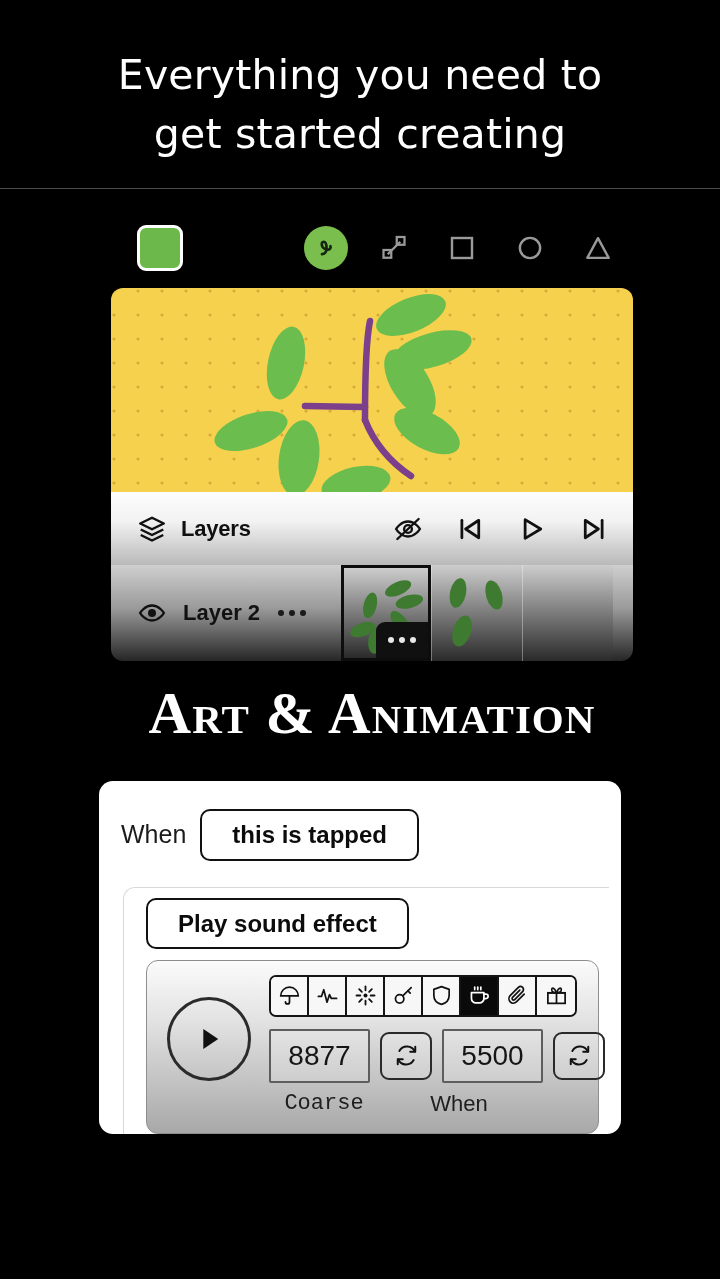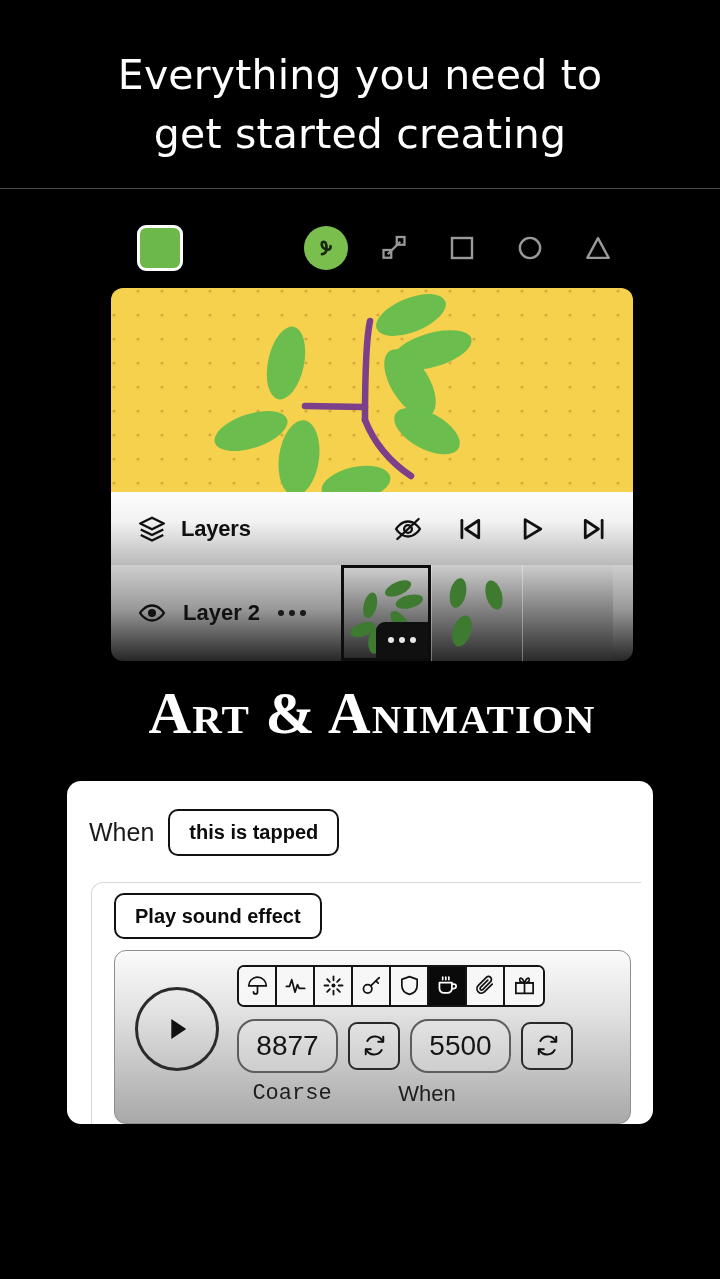--- a/index.html
+++ b/index.html
@@ -187,21 +187,21 @@
     font-size: 59px;
     font-variant: small-caps;
     letter-spacing: 1px;
     margin-top: 22px;
     line-height: 1.05;
   }
 
   
   .rules-section { margin-top: 36px; }
   .rules-card {
-    width: 586px;
+    width: 522px;
     margin: 16px auto;
     background: #ffffff;
     border-radius: 14px;
     overflow: hidden;
     padding: 28px 0 0 0;
     box-sizing: border-box;
   }
   .when-row {
     display: flex;
     align-items: center;
@@ -209,22 +209,22 @@
     margin-bottom: 26px;
   }
   .when-label {
     font-size: 25px;
     color: #1b1b1b;
     margin-right: 14px;
   }
   .pill {
     border: 2px solid #111111;
     border-radius: 10px;
-    padding: 10px 19px;
-    font-size: 20px;
+    padding: 10px 30px;
+    font-size: 24px;
     font-weight: bold;
     color: #0c0c0c;
     background: #ffffff;
   }
   .action-box {
     margin: 0 12px 0 24px;
     border: 1px solid #d8d8d8;
     border-top: 1px solid #d8d8d8;
     border-radius: 12px 0 0 0;
     border-right: none;
@@ -280,21 +280,21 @@
   .icon-cell.selected { background: #0a0a0a; }
 
   .value-row {
     display: flex;
     align-items: center;
     gap: 10px;
     margin-top: 12px;
   }
   .value-box {
     border: 2px solid #5d5d5d;
-    border-radius: 18px;
+    border-radius: 2px;
     padding: 9px 0;
     width: 97px;
     text-align: center;
     font-size: 28px;
     color: #151515;
     background: rgba(255,255,255,0.18);
   }
   .refresh-box {
     border: 2px solid #2a2a2a;
     border-radius: 9px;

